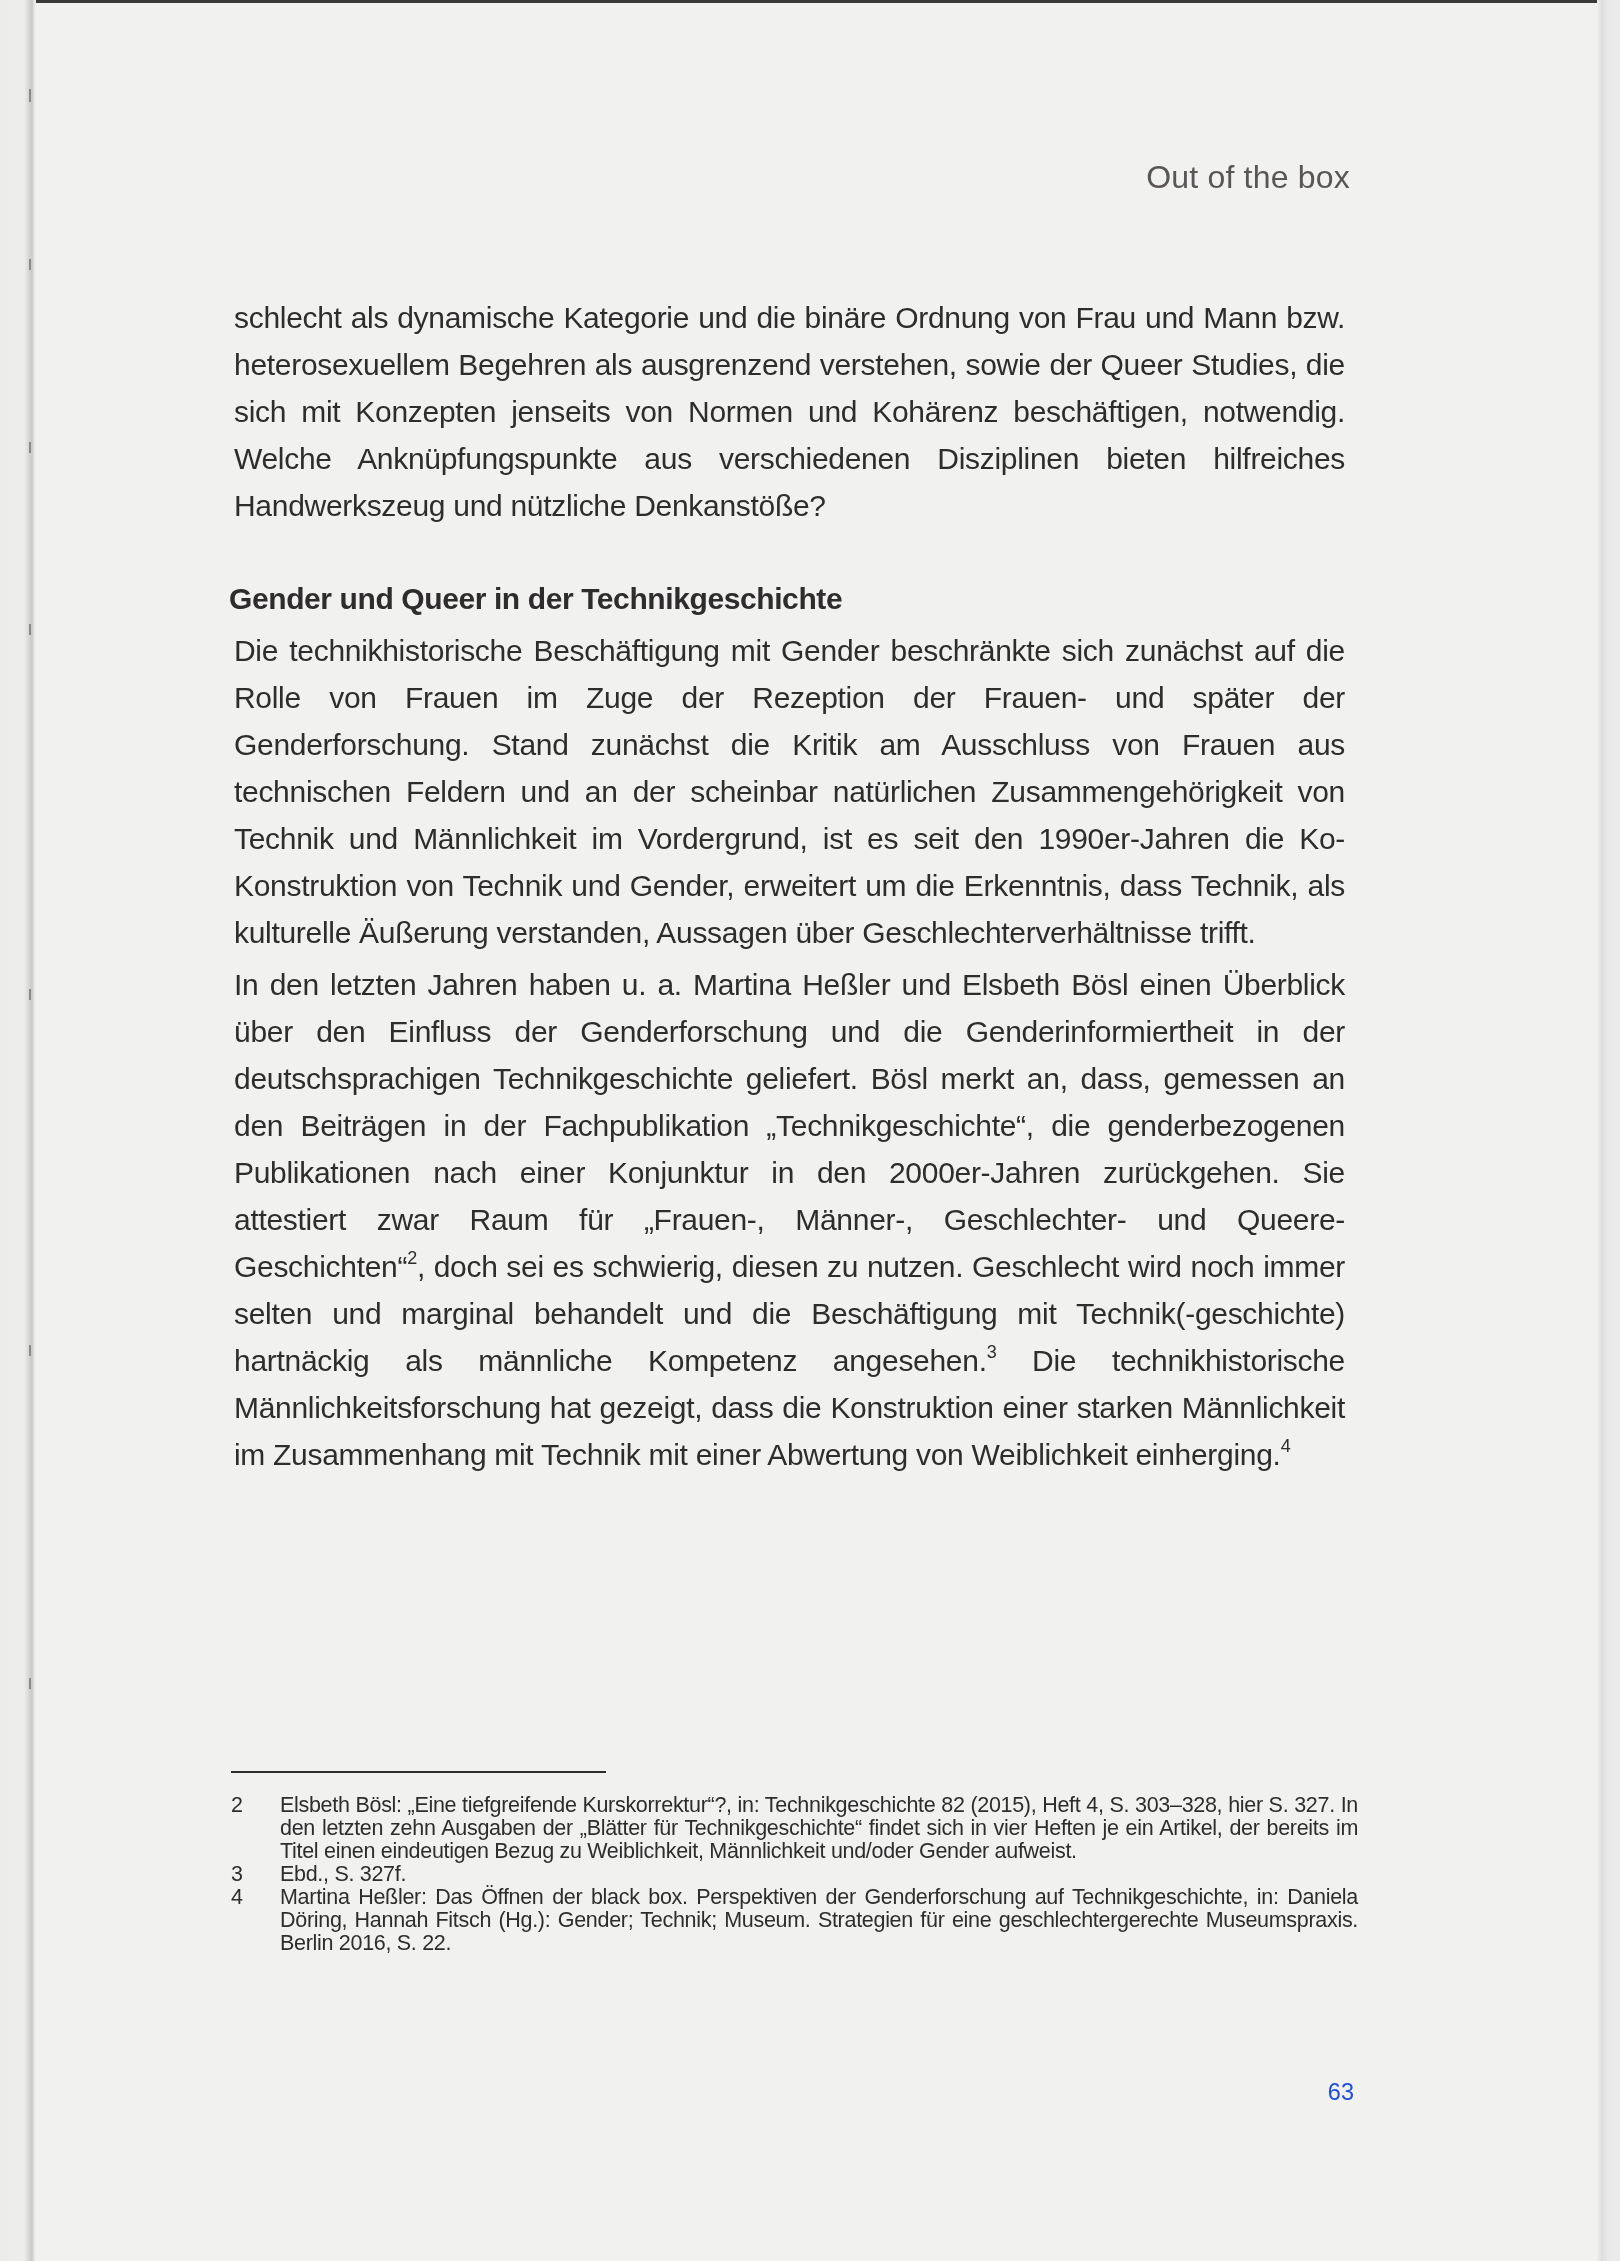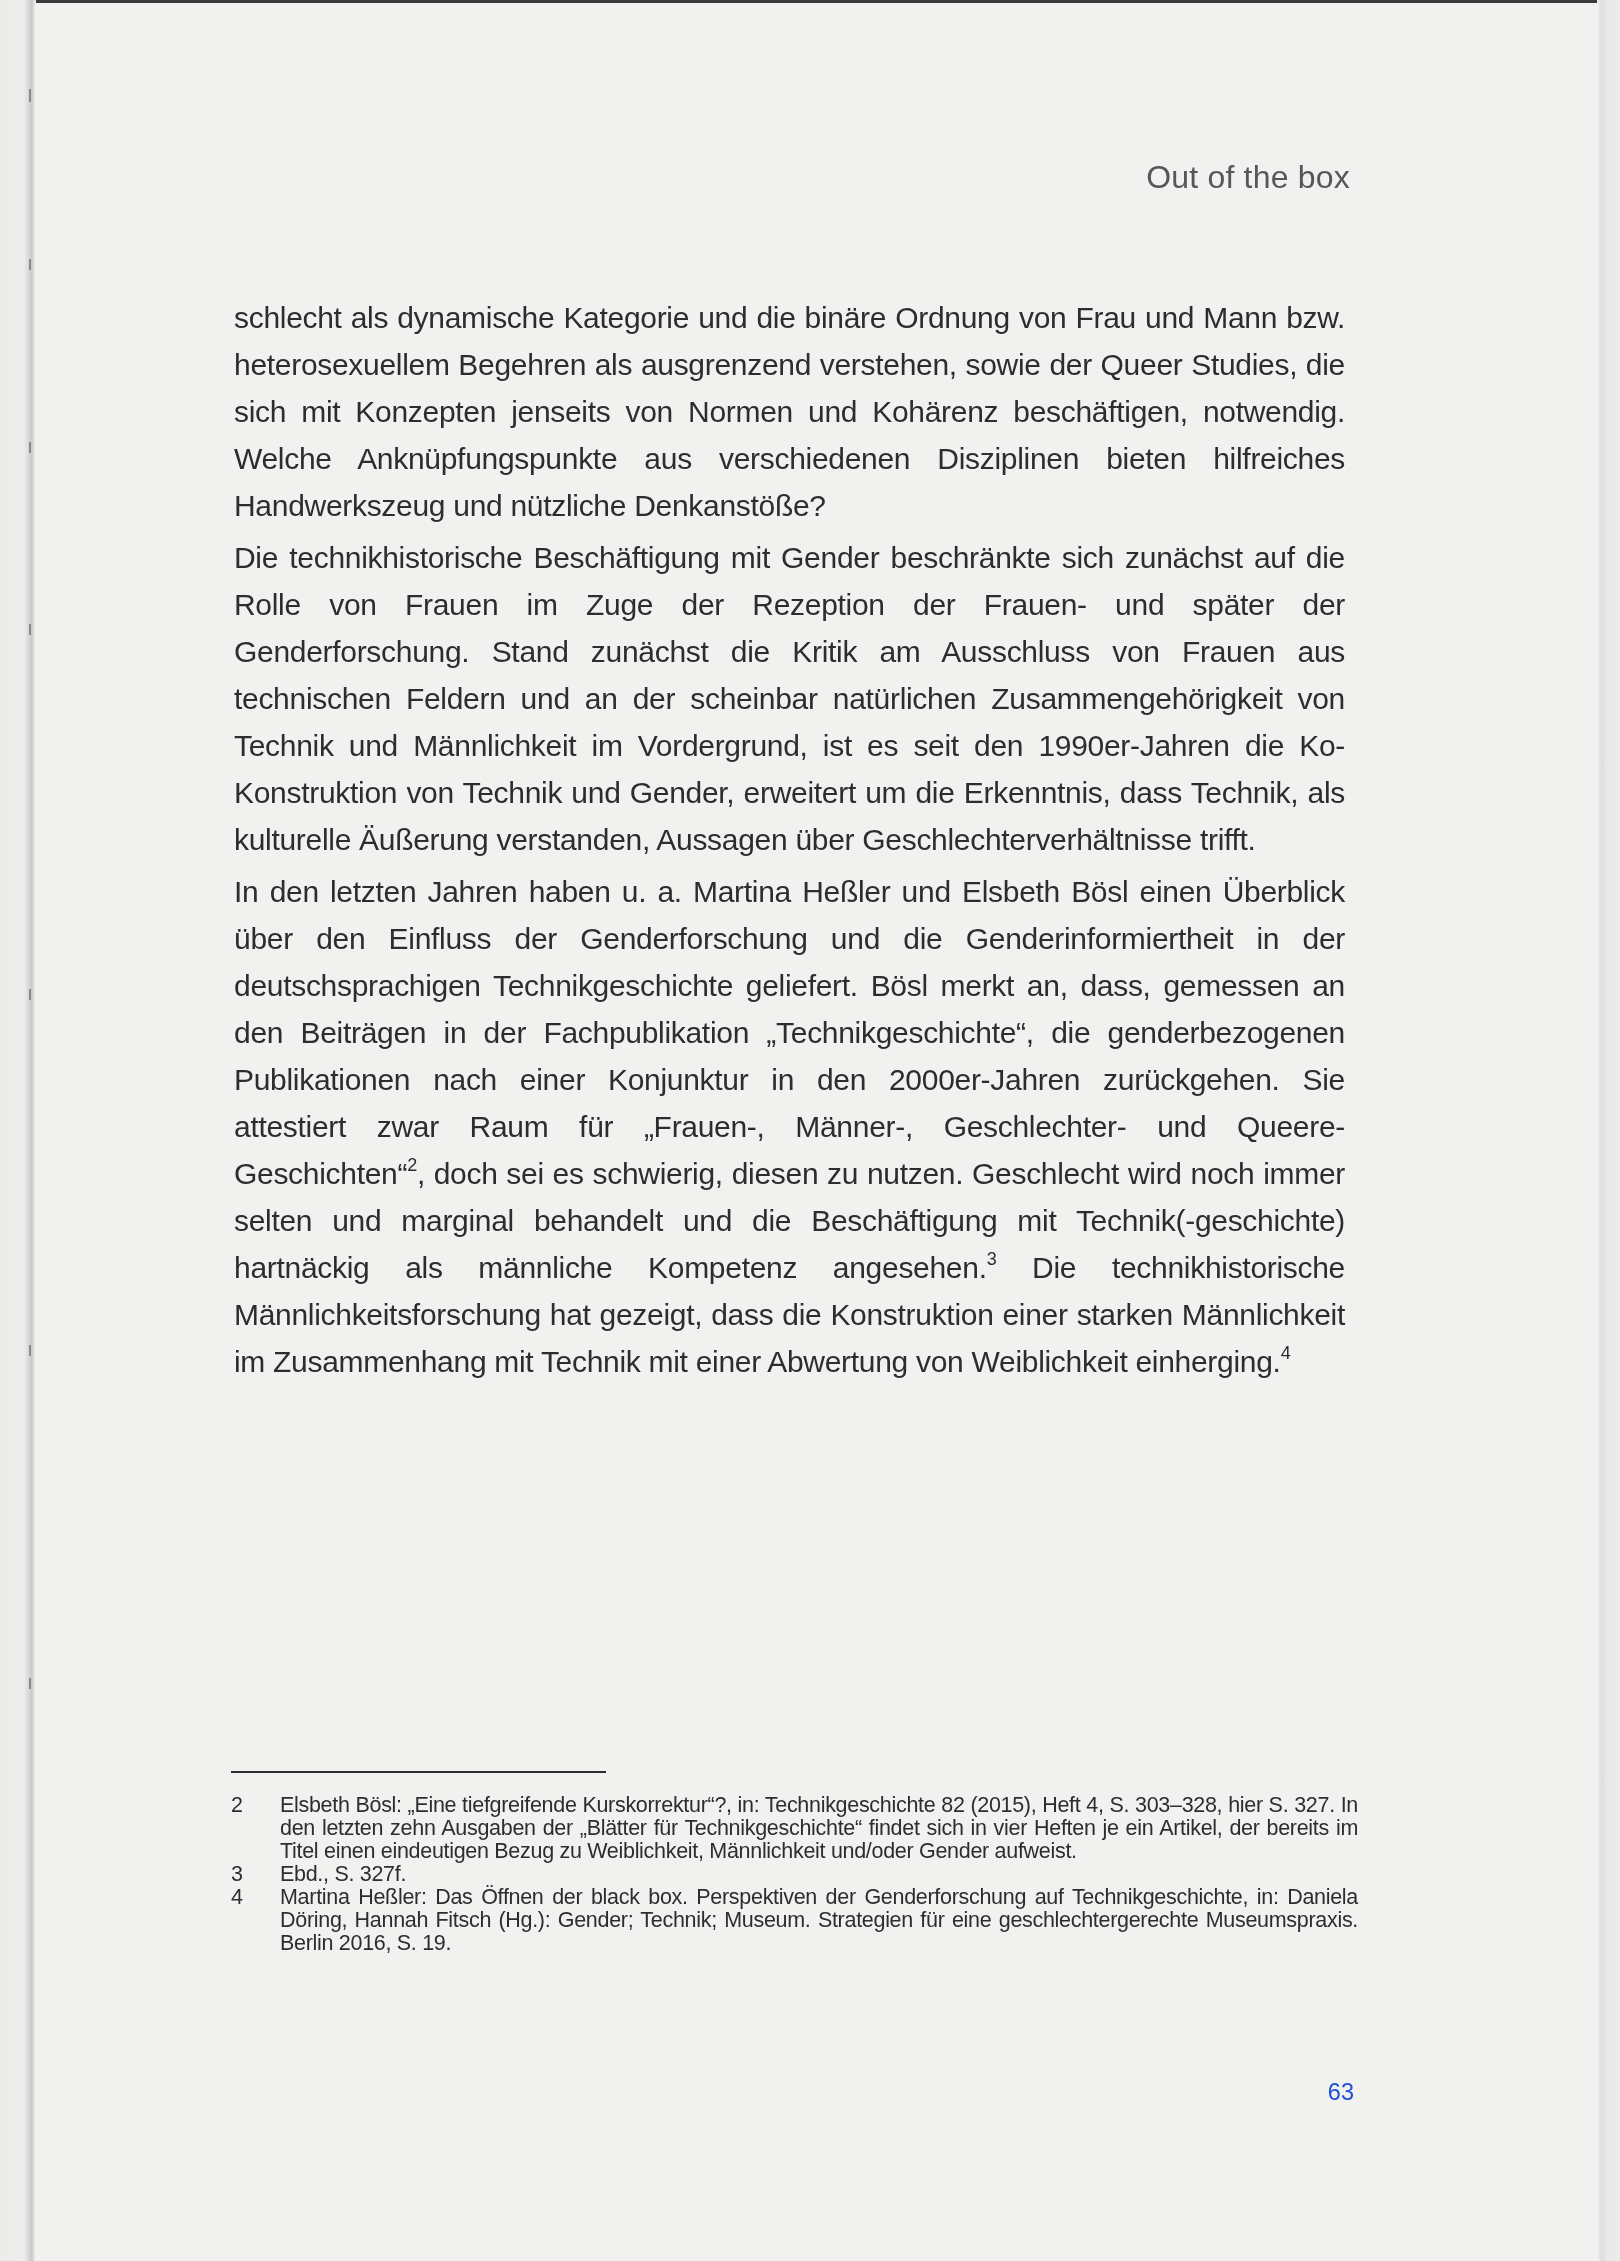--- a/index.html
+++ b/index.html
@@ -59,35 +59,36 @@
 <div class="tick" style="top:624px;height:11.3px;"></div>
 <div class="tick" style="top:989px;height:11.3px;"></div>
 <div class="tick" style="top:1345px;height:11.3px;"></div>
 <div class="tick" style="top:1678px;height:11.3px;"></div>
 <div class="edge-right"></div>
 
 <div class="running-head">Out of the box</div>
 
 <div class="body-text">
   <p>schlecht als dynamische Kategorie und die binäre Ordnung von Frau und Mann bzw. heterosexuellem Begehren als ausgrenzend verstehen, sowie der Queer Studies, die sich mit Konzepten jenseits von Normen und Kohärenz beschäftigen, notwendig. Welche Anknüpfungspunkte aus verschiedenen Disziplinen bieten hilfreiches Handwerkszeug und nützliche Denkanstöße?</p>
+  <h2>Gender und Queer in der Technikgeschichte</h2>
   <p>Die technikhistorische Beschäftigung mit Gender beschränkte sich zunächst auf die Rolle von Frauen im Zuge der Rezeption der Frauen- und später der Genderforschung. Stand zunächst die Kritik am Ausschluss von Frauen aus technischen Feldern und an der scheinbar natürlichen Zusammengehörigkeit von Technik und Männlichkeit im Vordergrund, ist es seit den 1990er-Jahren die Ko-Konstruktion von Technik und Gender, erweitert um die Erkenntnis, dass Technik, als kulturelle Äußerung verstanden, Aussagen über Geschlechterverhältnisse trifft.</p>
   <p><span>In den letzten Jahren haben u. a. Martina Heßler und Elsbeth Bösl einen Überblick über den Einfluss der Genderforschung und die Genderinformiertheit in der deutschsprachigen Technikgeschichte geliefert. Bösl merkt an, dass, gemessen an den Beiträgen in der Fachpublikation „Technikgeschichte“, die genderbezogenen Publikationen nach einer Konjunktur in den 2000er-Jahren zurückgehen. Sie attestiert zwar Raum für „Frauen-, Männer-, Geschlechter- und Queere-Geschichten“</span><sup>2</sup><span>, doch sei es schwierig, diesen zu nutzen. Geschlecht wird noch immer selten und marginal behandelt und die Beschäftigung mit Technik(-geschichte) hartnäckig als männliche Kompetenz angesehen.</span><sup>3</sup><span> Die technikhistorische Männlichkeitsforschung hat gezeigt, dass die Konstruktion einer starken Männlichkeit im Zusammenhang mit Technik mit einer Abwertung von Weiblichkeit einherging.</span><sup>4</sup></p>
 </div>
 
 <div class="footnote-rule"></div>
 
 <div class="footnotes">
   <div class="fn">
     <span class="fn-num">2</span>
     <span class="fn-text">Elsbeth Bösl: „Eine tiefgreifende Kurskorrektur“?, in: Technikgeschichte 82 (2015), Heft 4, S. 303–328, hier S. 327. In den letzten zehn Ausgaben der „Blätter für Technikgeschichte“ findet sich in vier Heften je ein Artikel, der bereits im Titel einen eindeutigen Bezug zu Weiblichkeit, Männlichkeit und/oder Gender aufweist.</span>
   </div>
   <div class="fn">
     <span class="fn-num">3</span>
     <span class="fn-text">Ebd., S. 327f.</span>
   </div>
   <div class="fn">
     <span class="fn-num">4</span>
-    <span class="fn-text">Martina Heßler: Das Öffnen der black box. Perspektiven der Genderforschung auf Technikgeschichte, in: Daniela Döring, Hannah Fitsch (Hg.): Gender; Technik; Museum. Strategien für eine geschlechtergerechte Museumspraxis. Berlin 2016, S. 19.</span>
+    <span class="fn-text">Martina Heßler: Das Öffnen der black box. Perspektiven der Genderforschung auf Technikgeschichte, in: Daniela Döring, Hannah Fitsch (Hg.): Gender; Technik; Museum. Strategien für eine geschlechtergerechte Museumspraxis. Berlin 2016, S. 22.</span>
   </div>
 </div>
 
 <div class="page-number">63</div>
 
 
 </body></html>

